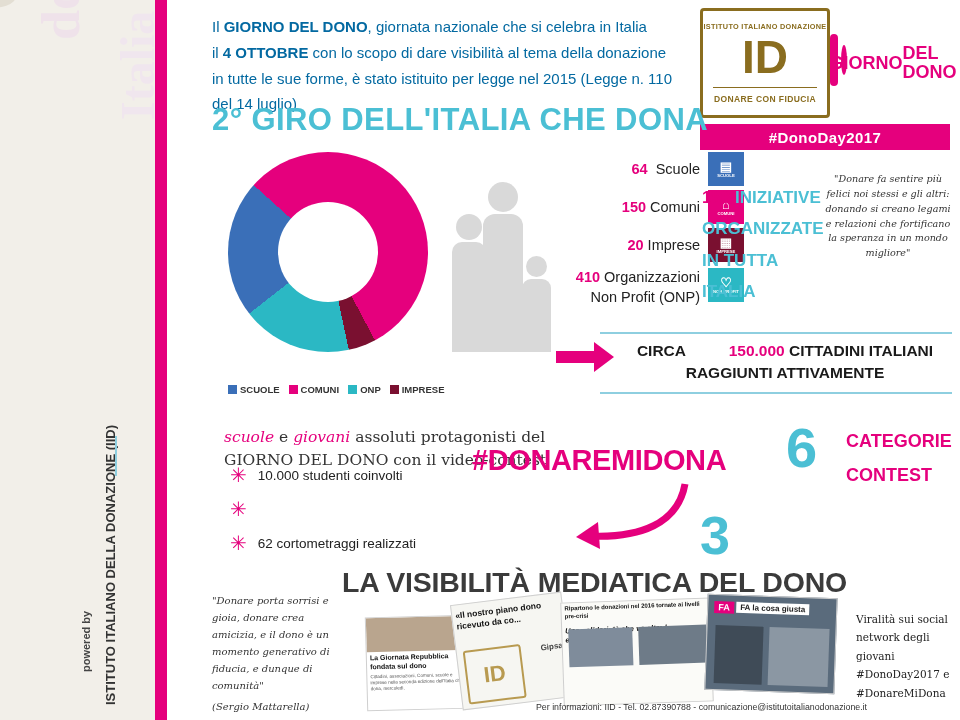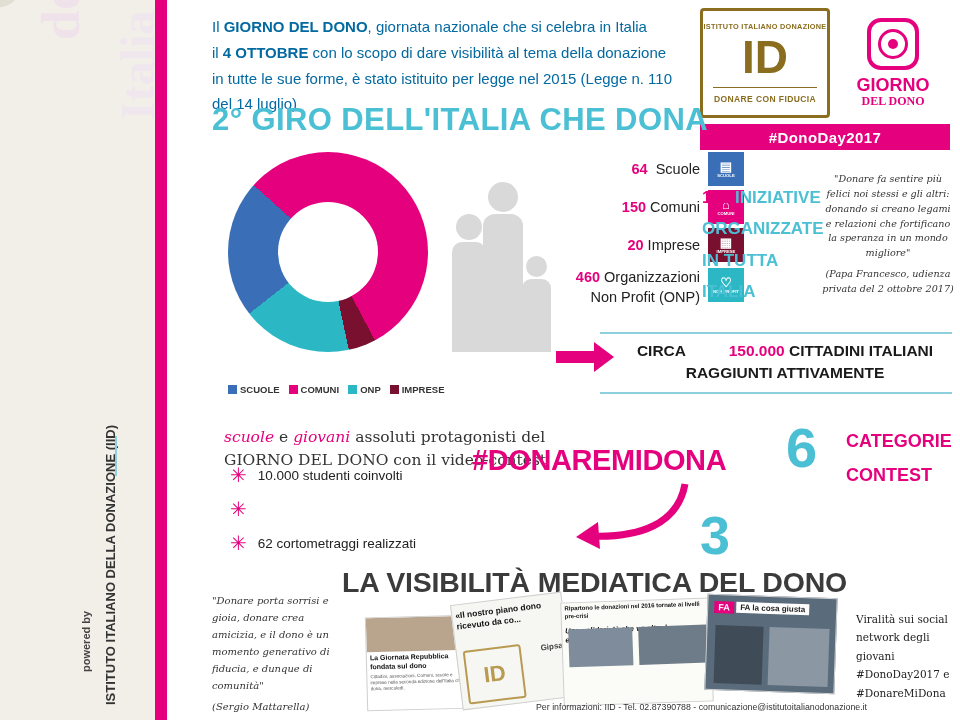--- a/index.html
+++ b/index.html
@@ -71,28 +71,28 @@
     position: absolute; left: 0; top: 0; width: 130px; height: 110px;
     border: 3px solid #8a6d1f; border-radius: 4px; background: #fff;
     display: flex; flex-direction: column; align-items: center; justify-content: center;
   }
   .logo-id .top-txt { font-size: 7.3px; font-weight: bold; color: #8a6d1f; letter-spacing: .3px; }
   .logo-id .big { font-size: 46px; font-weight: bold; color: #8a6d1f; line-height: 1; margin: 3px 0; }
   .logo-id .bot-txt { font-size: 8.5px; font-weight: bold; color: #8a6d1f; letter-spacing: .4px; margin-top: 3px; }
   .logo-id .rule { width: 104px; height: 1px; background: #8a6d1f; margin: 4px 0 3px; }
   .logo-gd {
     position: absolute; left: 136px; top: 0; width: 114px; height: 110px;
-    display: flex; flex-direction: column; align-items: center; justify-content: center;
+    display: flex; flex-direction: row; align-items: center; justify-content: center;
   }
   .gd-mark { width: 52px; height: 52px; position: relative; margin-bottom: 6px; }
   .gd-mark .o1 { position: absolute; inset: 0; border: 4px solid #e5007d; border-radius: 14px; }
   .gd-mark .o2 { position: absolute; inset: 11px; border: 3px solid #e5007d; border-radius: 50%; }
   .gd-mark .o3 { position: absolute; inset: 21px; background: #e5007d; border-radius: 50%; }
   .logo-gd .l1 { font-size: 18px; font-weight: bold; color: #e5007d; line-height: 1.05; }
-  .logo-gd .l2 { font-size: 12px; font-weight: bold; color: #e5007d; line-height: 1.05; font-family: Liberation Serif, serif; }
+  .logo-gd .l2 { font-size: 18px; font-weight: bold; color: #e5007d; line-height: 1.05; }
   .hashtag-bar {
     position: absolute; left: 700px; top: 124px; width: 250px; height: 26px;
     background: #e5007d; color: #fff; font-size: 15px; font-weight: bold;
     display: flex; align-items: center; justify-content: center; letter-spacing: .4px;
   }
 
   
   .giro-title {
     position: absolute; left: 212px; top: 102px;
     font-size: 31px; font-weight: bold; color: #4bbfd4; letter-spacing: .4px;
@@ -322,21 +322,21 @@
     <div class="stat-row" style="position:relative;">
       <span class="num">20</span>
       <span>Imprese</span>
       <span class="stat-ico ico-3">
         <span class="ico-glyph">▦</span>
         <span>IMPRESE</span>
       </span>
     </div>
     <div class="stat-row" style="position:relative; height:46px; align-items:flex-start; padding-top:4px;">
       <div style="text-align:right; line-height:1.35;">
-        <span class="num">460</span>
+        <span class="num">410</span>
         <span>Organizzazioni</span><br>
         <span>Non Profit (ONP)</span>
       </div>
       <span class="stat-ico ico-4" style="top:4px;">
         <span class="ico-glyph">♡</span>
         <span>NON PROFIT</span>
       </span>
     </div>
   </div>
 
@@ -344,21 +344,20 @@
     <div>
       <span class="n">150</span>
       <span>INIZIATIVE</span>
     </div>
     <div>ORGANIZZATE</div>
     <div>IN TUTTA ITALIA</div>
   </div>
 
   <div class="quote-papa">
     <span>"Donare fa sentire più felici noi stessi e gli altri: donando si creano legami e relazioni che fortificano la speranza in un mondo migliore"</span>
-    <div style="margin-top:6px;">(Papa Francesco, udienza privata del 2 ottobre 2017)</div>
   </div>
 
   <div class="arrow1">
     <svg width="60" height="34" viewBox="0 0 60 34">
       <path d="M0 11 H38 V2 L58 17 L38 32 V23 H0 Z" fill="#e5007d"></path>
     </svg>
   </div>
 
   <div class="rule-cyan"></div>
   <div class="cittadini">

